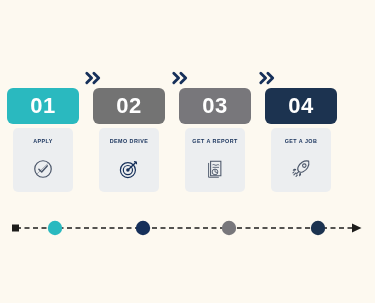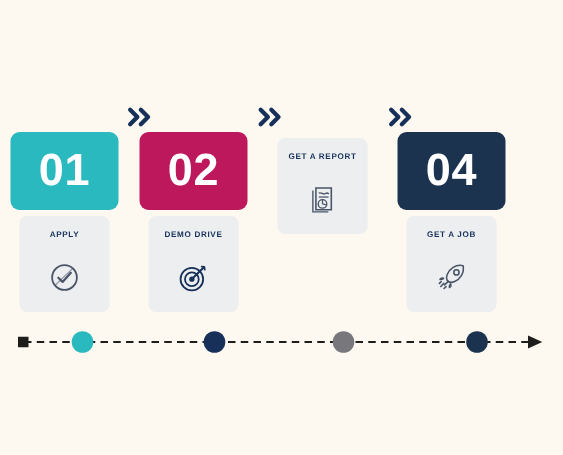--- a/index.html
+++ b/index.html
@@ -28,27 +28,27 @@
 
   .step {
     position:relative;
     width:86px;
     display:flex;
     flex-direction:column;
     align-items:center;
   }
 
   .badge {
-    width:72px; height:52px;
+    width:72px; height:36px;
     border-radius:6px;
     display:flex;
     align-items:center;
     justify-content:center;
     color:#ffffff;
-    font-size:30px;
+    font-size:22px;
     font-weight:bold;
     letter-spacing:0.5px;
     line-height:1;
     position:relative;
     z-index:3;
   }
 
   .body-panel {
     margin-top:4px;
     width:60px;
@@ -118,38 +118,41 @@
           <svg viewBox="0 0 24 24" fill="none" stroke="#4a5568" stroke-width="1.3">
             <circle cx="12" cy="12" r="9"></circle>
             <path d="M7.5 12.2 L10.6 15.2 L16.6 8.6" stroke-width="1.6" stroke-linecap="round" stroke-linejoin="round"></path>
             <path d="M5.2 17.6 L17.4 6.0" stroke-width="0.9" opacity="0.55"></path>
           </svg>
         </div>
       </div>
     </div>
 
     <div class="step">
-      <div class="badge" style="background:#be185d;">
+      <div class="badge" style="background:#737373;">
         <span>02</span>
       </div>
       <div class="body-panel">
         <div class="step-label">DEMO DRIVE</div>
         <div class="step-icon">
           <svg viewBox="0 0 24 24" fill="none" stroke="#16305a" stroke-width="1.3">
             <circle cx="10.8" cy="13.2" r="8.2"></circle>
             <circle cx="10.8" cy="13.2" r="5"></circle>
             <circle cx="10.8" cy="13.2" r="1.9" fill="#16305a" stroke="none"></circle>
             <path d="M11.4 12.6 L19.6 4.6" stroke-width="1.5" stroke-linecap="round"></path>
             <path d="M17.4 4.0 L19.9 4.3 L20.3 6.8" stroke-width="1.2" stroke-linejoin="round"></path>
           </svg>
         </div>
       </div>
     </div>
 
     <div class="step">
+      <div class="badge" style="background:#78777b;">
+        <span>03</span>
+      </div>
       <div class="body-panel">
         <div class="step-label">GET A REPORT</div>
         <div class="step-icon">
           <svg viewBox="0 0 24 24" fill="none" stroke="#4a5568" stroke-width="1.15">
             <path d="M7.2 3.6 L18.4 3.6 L18.4 19.4 L7.2 19.4 Z"></path>
             <path d="M5.0 5.4 L5.0 21.0 L16.2 21.0" stroke-width="1.0"></path>
             <path d="M9.3 7.4 C11.0 6.2 12.6 9.0 14.3 7.6 C15.3 6.8 16.0 7.4 16.6 7.9" stroke-width="1.0"></path>
             <path d="M9.3 10.2 L16.4 10.2" stroke-width="0.9"></path>
             <circle cx="12.0" cy="15.2" r="3.1" stroke-width="1.0"></circle>
             <path d="M12.0 15.2 L12.0 12.1 M12.0 15.2 L14.9 16.0" stroke-width="0.9"></path>

